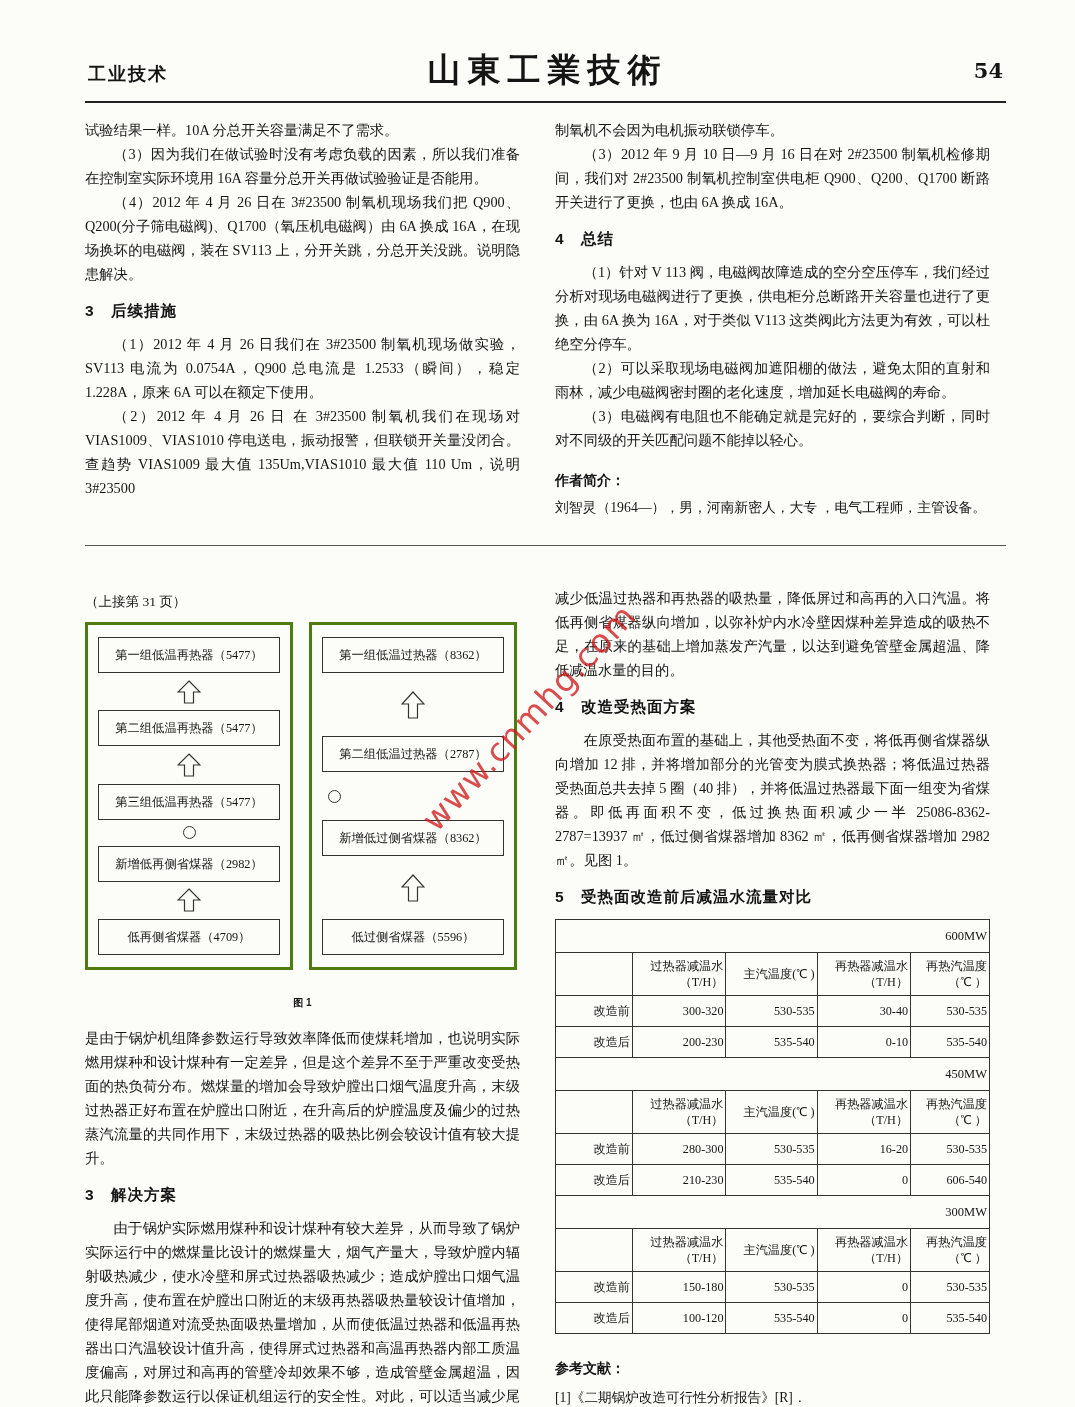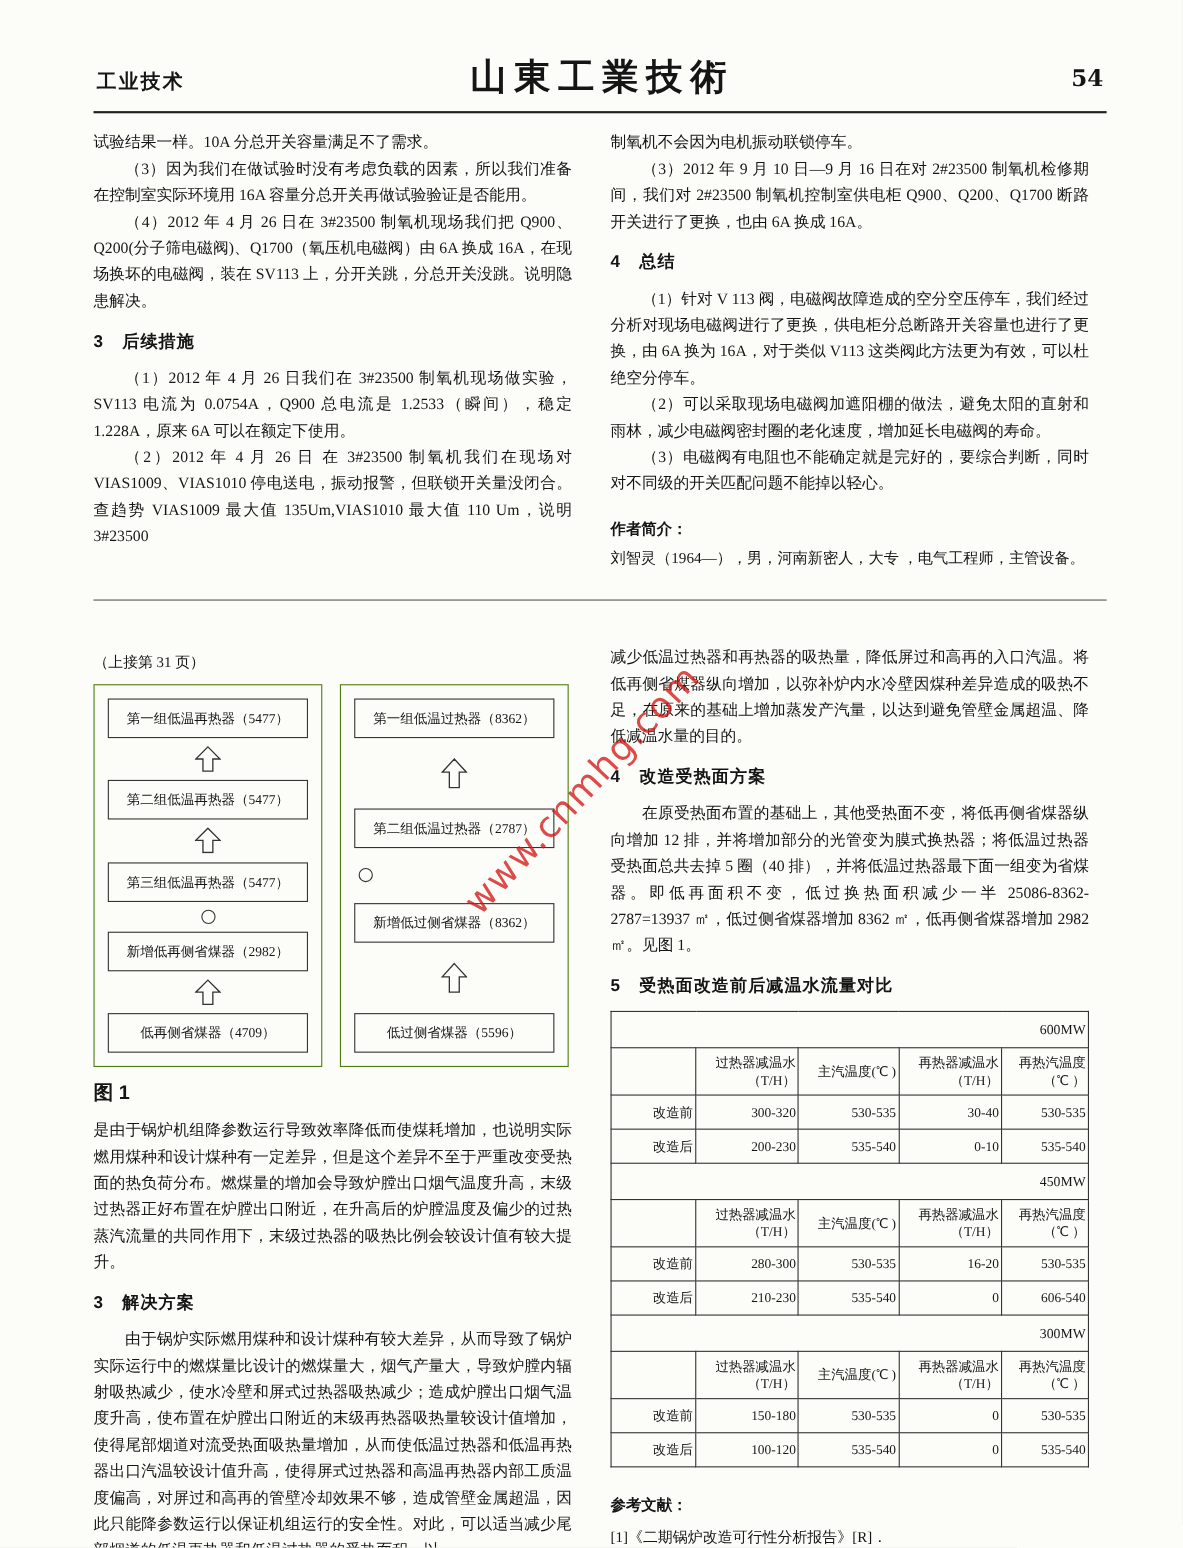--- a/index.html
+++ b/index.html
@@ -26,29 +26,29 @@
   .col p { margin:0; text-indent:2em; }
   .col p.cont { text-indent:0; }
   .sec-h { font-family:"Liberation Sans",sans-serif; font-weight:bold; font-size:15.5px; margin:13px 0 9px; letter-spacing:1px; }
   .author-h { font-family:"Liberation Sans",sans-serif; font-weight:bold; font-size:14px; margin-top:16px; margin-bottom:4px; }
   .author-line { font-size:13.8px; }
 
   .cont-note { font-size:13.5px; margin-bottom:8px; }
 
   
   .fig-frames { display:flex; gap:16px; margin-top:4px; }
-  .frame { border:1px solid #4d7c0f; width:208px; height:348px; box-sizing:border-box;
+  .frame { border:3px solid #4d7c0f; width:208px; height:348px; box-sizing:border-box;
            display:flex; flex-direction:column; align-items:center; justify-content:space-between; padding:12px 0; }
   .fbox { border:1px solid #333; width:182px; min-height:36px; box-sizing:border-box; padding:2px 3px;
           display:flex; align-items:center; justify-content:center;
           font-size:12.3px; text-align:center; line-height:16px; }
   .up-arrow { line-height:0; }
   .node-circle { width:13px; height:13px; border:1.2px solid #333; border-radius:50%; box-sizing:border-box; }
   .node-circle.left-pos { align-self:flex-start; margin-left:16px; }
-  .fig-cap { font-family:"Liberation Sans",sans-serif; font-weight:bold; font-size:18px; margin:11px 0 11px; }
+  .fig-cap { text-align:center; font-family:"Liberation Sans",sans-serif; font-weight:bold; font-size:10px; margin:21px 0 11px; }
 
   
   .wtable { border-collapse:collapse; width:100%; margin-top:10px; font-size:12.2px; }
   .wtable td { border:1px solid #333; text-align:right; padding:3px 2px; vertical-align:middle; }
   .wtable td.lbl { width:72px; }
   .wtable td.mw  { font-size:12.5px; padding:4px 2px; }
   .wtable td.th-cell { white-space:pre-line; line-height:16px; padding:5px 2px; }
 
   
   .refs-h { font-family:"Liberation Sans",sans-serif; font-weight:bold; font-size:14px; margin-top:22px; margin-bottom:6px; }

